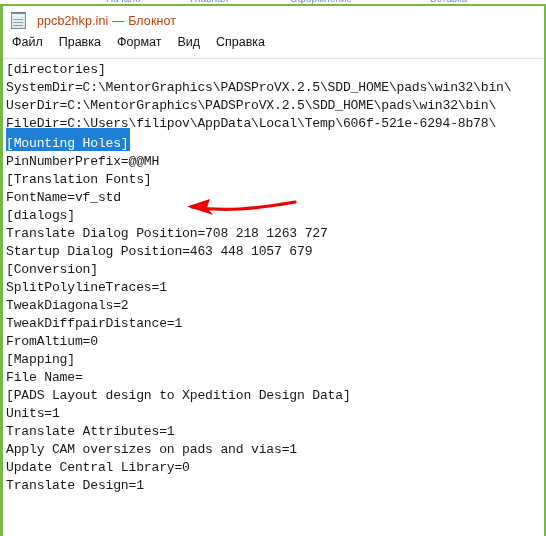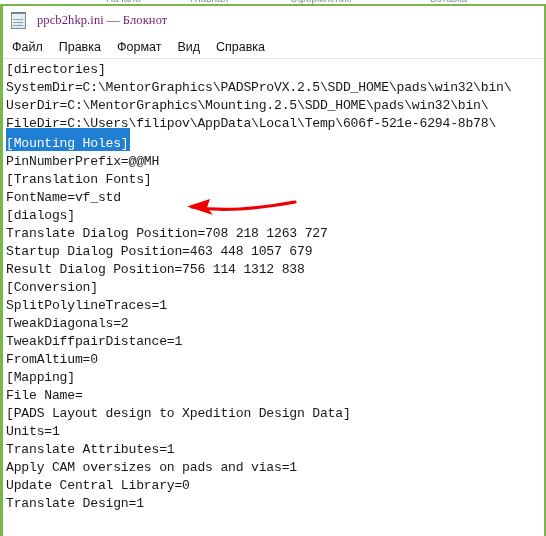--- a/index.html
+++ b/index.html
@@ -115,31 +115,31 @@
     width: 10px;
     height: 1px;
     background: #8fa3ad;
   }
   .app-icon .ln1 { top: 7px; }
   .app-icon .ln2 { top: 10px; }
   .app-icon .ln3 { top: 13px; }
 
   .title-text {
     font-size: 12.5px;
-    color: #701a75;
-    font-family: Liberation Serif, serif;
+    color: #c2410c;
+    font-family: Liberation Sans, sans-serif;
     letter-spacing: 0.1px;
     white-space: nowrap;
   }
 
   
   .menubar {
     height: 23px;
     display: flex;
-    align-items: center;
+    align-items: flex-start;
     padding-left: 9px;
     background: #ffffff;
     box-sizing: border-box;
   }
   .menu-item {
     font-size: 12.5px;
     color: #111111;
     font-family: "Liberation Sans", sans-serif;
     margin-right: 16px;
     white-space: nowrap;
@@ -226,32 +226,31 @@
       <div class="menu-item">Справка</div>
     </div>
     <div class="menu-sep"></div>
 
     <div class="editor">
 
       
 
       <div class="code-line">[directories]</div>
       <div class="code-line">SystemDir=C:\MentorGraphics\PADSProVX.2.5\SDD_HOME\pads\win32\bin\</div>
-      <div class="code-line">UserDir=C:\MentorGraphics\Mounting.2.5\SDD_HOME\pads\win32\bin\</div>
+      <div class="code-line">UserDir=C:\MentorGraphics\PADSProVX.2.5\SDD_HOME\pads\win32\bin\</div>
       <div class="code-line">FileDir=C:\Users\filipov\AppData\Local\Temp\606f-521e-6294-8b78\</div>
 
       <div class="code-line selected"><span class="sel">[Mounting Holes]</span></div>
 
       <div class="code-line">PinNumberPrefix=@@MH</div>
       <div class="code-line">[Translation Fonts]</div>
       <div class="code-line">FontName=vf_std</div>
       <div class="code-line">[dialogs]</div>
       <div class="code-line">Translate Dialog Position=708 218 1263 727</div>
       <div class="code-line">Startup Dialog Position=463 448 1057 679</div>
-      <div class="code-line">Result Dialog Position=756 114 1312 838</div>
       <div class="code-line">[Conversion]</div>
       <div class="code-line">SplitPolylineTraces=1</div>
       <div class="code-line">TweakDiagonals=2</div>
       <div class="code-line">TweakDiffpairDistance=1</div>
       <div class="code-line">FromAltium=0</div>
       <div class="code-line">[Mapping]</div>
       <div class="code-line">File Name=</div>
       <div class="code-line">[PADS Layout design to Xpedition Design Data]</div>
       <div class="code-line">Units=1</div>
       <div class="code-line">Translate Attributes=1</div>

